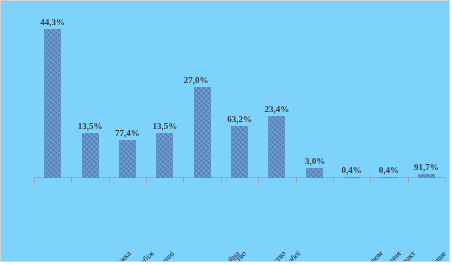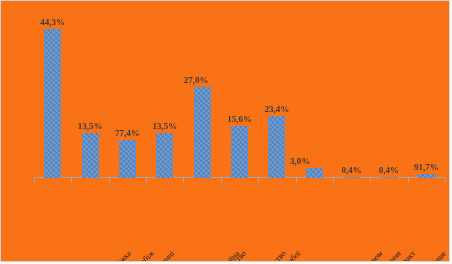--- a/index.html
+++ b/index.html
@@ -11,21 +11,21 @@
     height: 264px;
     background: #ffffff;
     font-family: "Liberation Sans", sans-serif;
     overflow: hidden;
   }
   #chart-frame {
     position: relative;
     width: 450px;
     height: 262px;
     border: 1px solid #d4d4d4;
-    background: #f97316;
+    background: #7dd3fc;
     box-sizing: border-box;
     overflow: hidden;
   }
   #plot-area {
     position: absolute;
     left: 0;
     top: 0;
     width: 450px;
     height: 262px;
   }
@@ -97,29 +97,29 @@
       <div class="cat-label" style="left: 132.409px; bottom: 7px;">Грабіж</div>
       <div class="bar" style="left: 155.273px; width: 17px; height: 45.36px; background-color: rgb(79, 129, 189);"></div>
       <div class="bar-label" style="left: 163.773px; bottom: 132.36px; color: rgb(58, 58, 58);">13,5%</div>
       <div class="axis-tick" style="left: 145.091px; background: rgb(166, 166, 166);"></div>
       <div class="cat-label" style="left: 169.773px; bottom: 7px;">Пошкодження майна</div>
       <div class="bar" style="left: 192.636px; width: 17px; height: 90.72px; background-color: rgb(79, 129, 189);"></div>
       <div class="bar-label" style="left: 195px; bottom: 177.72px; color: rgb(58, 58, 58);">27,0%</div>
       <div class="axis-tick" style="left: 182.455px; background: rgb(166, 166, 166);"></div>
       <div class="cat-label" style="left: 207.136px; bottom: 7px;">Хуліганство</div>
       <div class="bar" style="left: 230px; width: 17px; height: 52.416px; background-color: rgb(79, 129, 189);"></div>
-      <div class="bar-label" style="left: 238.5px; bottom: 139.416px; color: rgb(58, 58, 58);">15,6%</div>
+      <div class="bar-label" style="left: 238.5px; bottom: 139.416px; color: rgb(58, 58, 58);">63,2%</div>
       <div class="axis-tick" style="left: 219.818px; background: rgb(166, 166, 166);"></div>
       <div class="cat-label" style="left: 244.5px; bottom: 7px;">Шахрайство</div>
       <div class="bar" style="left: 267.364px; width: 17px; height: 62.496px; background-color: rgb(79, 129, 189);"></div>
       <div class="bar-label" style="left: 275.864px; bottom: 149.496px; color: rgb(58, 58, 58);">23,4%</div>
       <div class="axis-tick" style="left: 257.182px; background: rgb(166, 166, 166);"></div>
       <div class="cat-label" style="left: 281.864px; bottom: 7px;">Побої</div>
       <div class="bar" style="left: 304.727px; width: 17px; height: 10.08px; background-color: rgb(79, 129, 189);"></div>
-      <div class="bar-label" style="left: 299px; bottom: 97.08px; color: rgb(58, 58, 58);">3,0%</div>
+      <div class="bar-label" style="left: 314px; bottom: 97.08px; color: rgb(58, 58, 58);">3,0%</div>
       <div class="axis-tick" style="left: 294.545px; background: rgb(166, 166, 166);"></div>
       <div class="cat-label" style="left: 319.227px; bottom: 7px;">Погроза вбивством</div>
       <div class="bar" style="left: 342.091px; width: 17px; height: 1.344px; background-color: rgb(79, 129, 189);"></div>
       <div class="bar-label" style="left: 350.591px; bottom: 88.344px; color: rgb(58, 58, 58);">0,4%</div>
       <div class="axis-tick" style="left: 331.909px; background: rgb(166, 166, 166);"></div>
       <div class="cat-label" style="left: 356.591px; bottom: 7px;">Згвалтування</div>
       <div class="bar" style="left: 379.455px; width: 17px; height: 1.344px; background-color: rgb(79, 129, 189);"></div>
       <div class="bar-label" style="left: 387.955px; bottom: 88.344px; color: rgb(58, 58, 58);">0,4%</div>
       <div class="axis-tick" style="left: 369.273px; background: rgb(166, 166, 166);"></div>
       <div class="cat-label" style="left: 393.955px; bottom: 7px;">Теракт</div>

